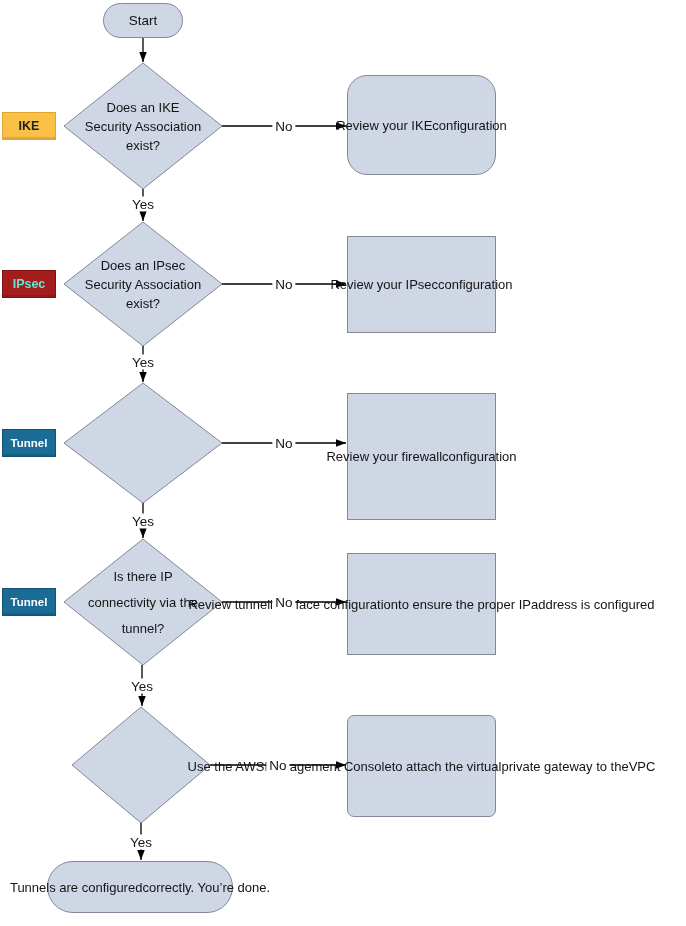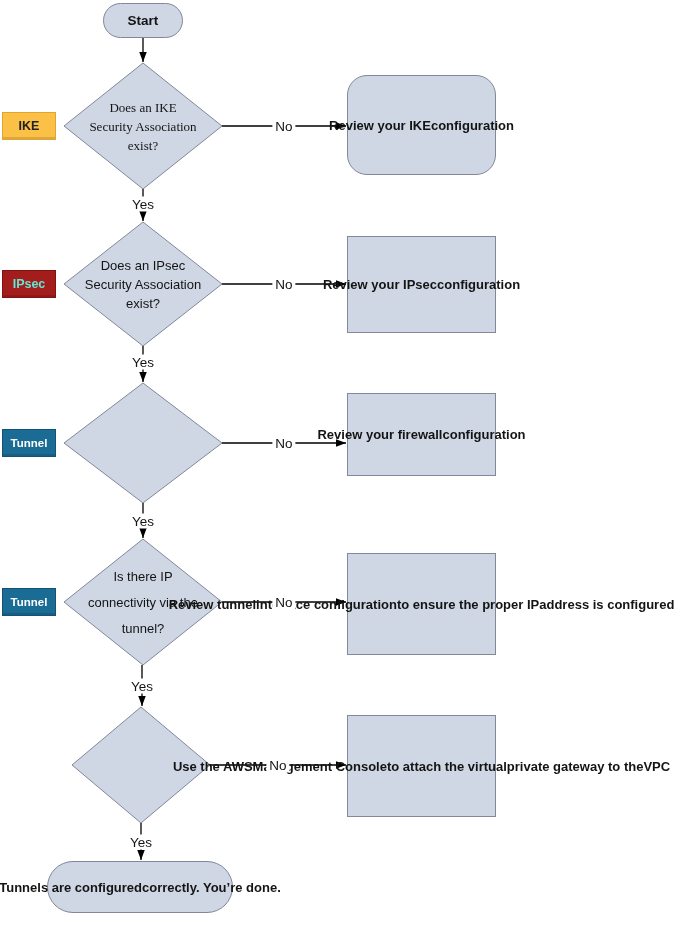--- a/index.html
+++ b/index.html
@@ -5,32 +5,32 @@
   html,body{margin:0;padding:0;background:#ffffff;}
   .canvas{
     position:relative;width:686px;height:926px;
     font-family:"Liberation Sans","DejaVu Sans",sans-serif;
     color:#141414;background:#ffffff;overflow:hidden;
   }
   svg.wires{position:absolute;left:0;top:0;}
   .wire{stroke:#000000;stroke-width:1.3;fill:none;}
   .diamond{fill:#CFD6E4;stroke:#82889A;stroke-width:1;}
   .shape{position:absolute;background:#CFD6E4;border:1px solid #82889A;box-sizing:border-box;
-         display:flex;align-items:center;justify-content:center;text-align:center;font-weight:bold;}
+         display:flex;align-items:center;justify-content:center;text-align:center;}
   .start-node{left:103px;top:3px;width:80px;height:35px;border-radius:17.5px;font-size:13.5px;}
   .end-node{left:47px;top:861px;width:186px;height:52px;border-radius:26px;font-size:13px;}
   .action-box{left:347px;width:149px;font-size:13px;}
   .box1{top:75px;height:100px;border-radius:20px;}
   .box2{top:236px;height:97px;}
-  .box3{top:393px;height:83px;}
+  .box3{top:393px;height:127px;}
   .box4{top:553px;height:102px;}
-  .box5{top:715px;height:102px;}
+  .box5{top:715px;height:102px;border-radius:7px;}
   .diamond-label{position:absolute;display:flex;flex-direction:column;align-items:center;
     justify-content:center;text-align:center;font-size:13px;pointer-events:none;}
-  .dl1{left:64px;top:63px;width:158px;height:126px;font-family:Liberation Serif, serif;}
+  .dl1{left:64px;top:63px;width:158px;height:126px;}
   .dl2{left:64px;top:222px;width:158px;height:124px;}
   .dl3{left:64px;top:383px;width:158px;height:120px;}
   .dl4{left:64px;top:539px;width:158px;height:126px;gap:7px;}
   .dl5{left:72px;top:707px;width:138px;height:116px;}
   .lines div{white-space:nowrap;line-height:19px;}
   .edge-label{position:absolute;transform:translate(-50%,-50%);background:#ffffff;
     padding:0 3px;font-size:13.5px;line-height:15px;}
   .badge{position:absolute;left:2px;width:54px;height:28px;box-sizing:border-box;
     display:flex;align-items:center;justify-content:center;font-weight:bold;
     box-shadow:inset 0 -2px 0 rgba(0,0,0,0.12);}

